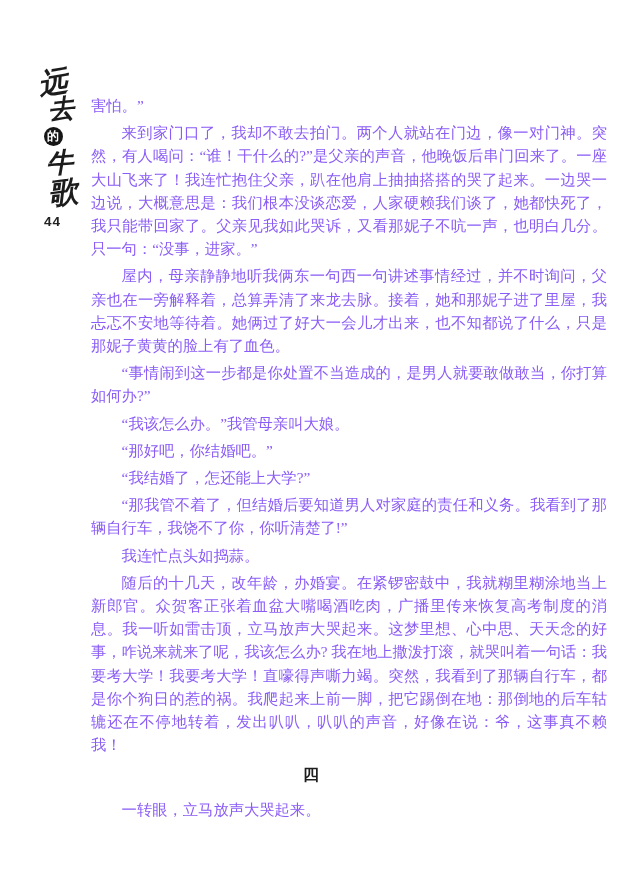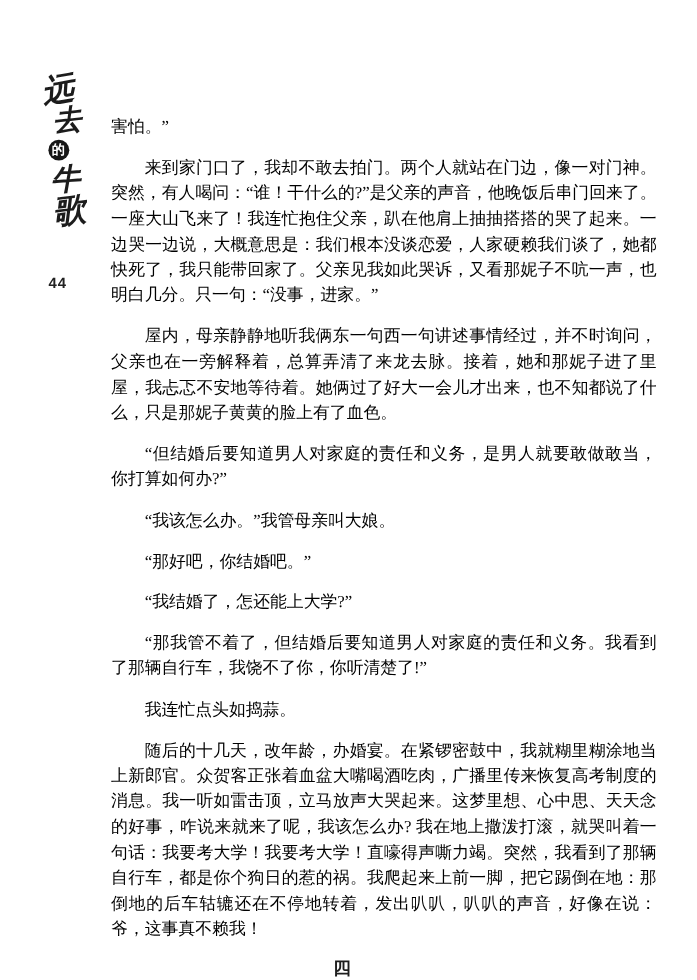--- a/index.html
+++ b/index.html
@@ -32,33 +32,32 @@
     background:#161616; color:#ffffff;
     font-size:12px; line-height:19px; text-align:center;
     margin:3px 0; transform:translateX(-5px);
   }
 
   .page-number {
     position:absolute; left:44px; top:214px;
     font-family:"Liberation Sans","DejaVu Sans",sans-serif;
     font-weight:bold; font-size:13.5px; letter-spacing:1px;
     color:#222222;
-    margin-top:36px;
   }
 
   
   .text-block {
     position:absolute; left:87px; top:90px; width:524px;
   }
   .para {
-    margin:14px;
+    margin:4px;
     font-size:15.3px;
     line-height:23.2px;
     text-align:justify;
-    color:#000000;
+    color:#8b5cf6;
   }
   .para.indent { text-indent:2em; }
 
   .section-heading {
     margin:9px 0 12px 0;
     font-size:16px; font-weight:bold;
     text-align:center;
     transform:translateX(-38px);
     font-family:"Liberation Sans","DejaVu Sans",sans-serif;
     color:#1e1e1e;
@@ -76,21 +75,21 @@
     <span class="ch c3">牛</span>
     <span class="ch c4">歌</span>
   </div>
 
   <div class="page-number">44</div>
 
   <div class="text-block">
     <p class="para">害怕。”</p>
     <p class="para indent">来到家门口了，我却不敢去拍门。两个人就站在门边，像一对门神。突然，有人喝问：“谁！干什么的?”是父亲的声音，他晚饭后串门回来了。一座大山飞来了！我连忙抱住父亲，趴在他肩上抽抽搭搭的哭了起来。一边哭一边说，大概意思是：我们根本没谈恋爱，人家硬赖我们谈了，她都快死了，我只能带回家了。父亲见我如此哭诉，又看那妮子不吭一声，也明白几分。只一句：“没事，进家。”</p>
     <p class="para indent">屋内，母亲静静地听我俩东一句西一句讲述事情经过，并不时询问，父亲也在一旁解释着，总算弄清了来龙去脉。接着，她和那妮子进了里屋，我忐忑不安地等待着。她俩过了好大一会儿才出来，也不知都说了什么，只是那妮子黄黄的脸上有了血色。</p>
-    <p class="para indent">“但结婚后要知道男人对家庭的责任和义务，是男人就要敢做敢当，你打算如何办?”</p>
+    <p class="para indent">“事情闹到这一步都是你处置不当造成的，是男人就要敢做敢当，你打算如何办?”</p>
     <p class="para indent">“我该怎么办。”我管母亲叫大娘。</p>
     <p class="para indent">“那好吧，你结婚吧。”</p>
     <p class="para indent">“我结婚了，怎还能上大学?”</p>
     <p class="para indent">“那我管不着了，但结婚后要知道男人对家庭的责任和义务。我看到了那辆自行车，我饶不了你，你听清楚了!”</p>
     <p class="para indent">我连忙点头如捣蒜。</p>
     <p class="para indent">随后的十几天，改年龄，办婚宴。在紧锣密鼓中，我就糊里糊涂地当上新郎官。众贺客正张着血盆大嘴喝酒吃肉，广播里传来恢复高考制度的消息。我一听如雷击顶，立马放声大哭起来。这梦里想、心中思、天天念的好事，咋说来就来了呢，我该怎么办? 我在地上撒泼打滚，就哭叫着一句话：我要考大学！我要考大学！直嚎得声嘶力竭。突然，我看到了那辆自行车，都是你个狗日的惹的祸。我爬起来上前一脚，把它踢倒在地：那倒地的后车轱辘还在不停地转着，发出叭叭，叭叭的声音，好像在说：爷，这事真不赖我！</p>
 
     <h3 class="section-heading">四</h3>
 
     <p class="para indent">一转眼，立马放声大哭起来。</p>

